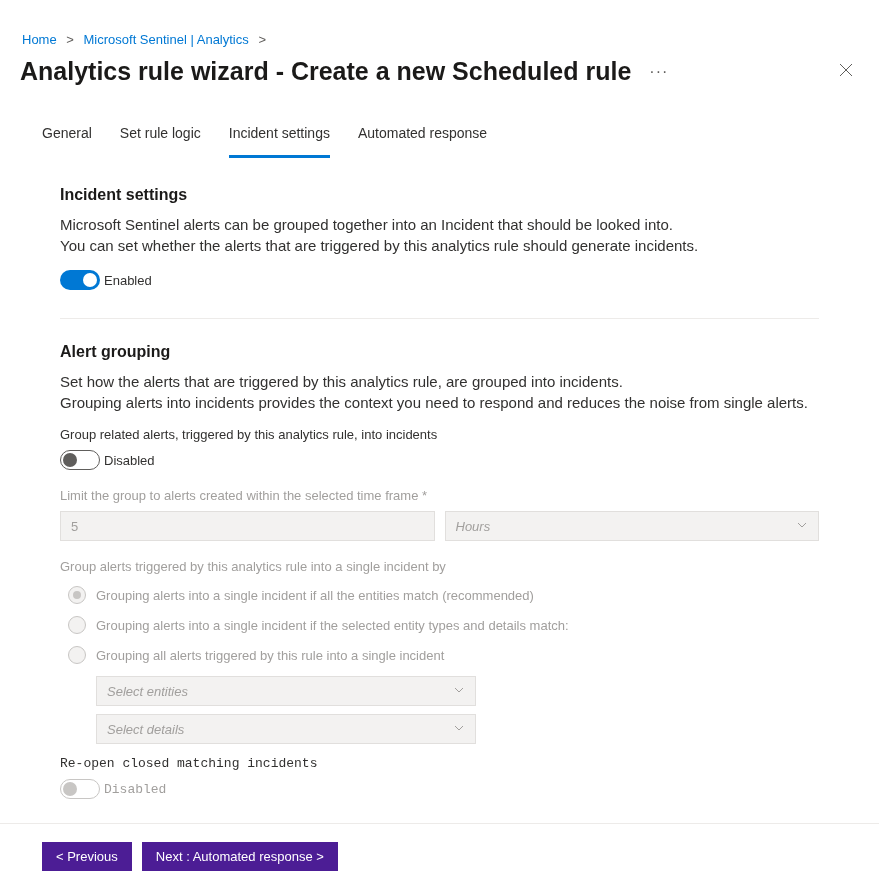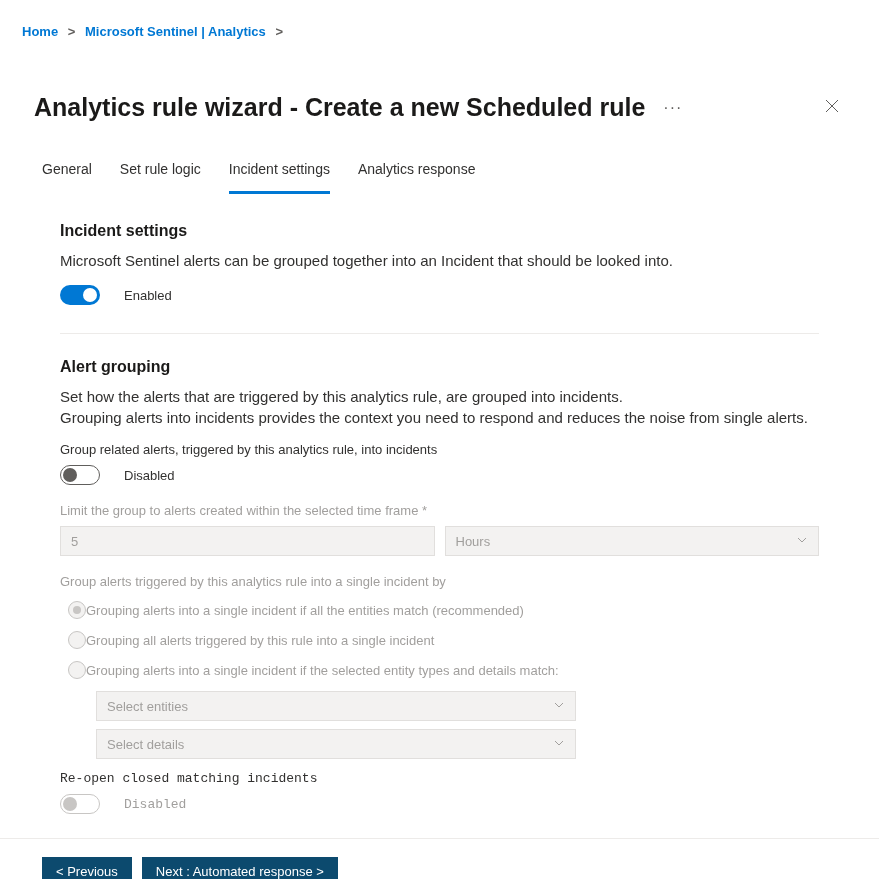--- a/index.html
+++ b/index.html
@@ -6,51 +6,49 @@
   body {
     font-family: "Segoe UI", -apple-system, BlinkMacSystemFont, sans-serif;
     font-size: 13px;
     color: #323130;
     background: #fff;
     width: 879px;
     height: 879px;
     overflow: hidden;
   }
   .breadcrumb {
-    padding: 24px 22px 4px;
+    padding: 32px 22px 4px;
     font-size: 13px;
-    font-weight: bold;
   }
   .breadcrumb a { color: #0078d4; text-decoration: none; }
   .breadcrumb .sep { color: #605e5c; margin: 0 6px; }
   .header-row {
     display: flex; align-items: center; justify-content: space-between;
-    padding: 4px 34px 8px;
-    margin-top: 44px;
+    padding: 4px 20px 8px;
   }
   .header-row h1 {
     font-size: 25px; font-weight: 600; color: #1b1a19;
   }
   .header-row .dots { color: #605e5c; margin-left: 18px; font-size: 16px; letter-spacing: 1px;}
   .close-btn { cursor: pointer; color: #605e5c; font-size: 18px; padding: 6px; }
   .tabs {
     display: flex; gap: 28px; padding: 20px 44px 0 42px;
     border-bottom: 1px solid transparent;
   }
   .tab {
     padding: 8px 0 14px 0; cursor: pointer; font-size: 14px; color: #323130;
     border-bottom: 3px solid transparent; position: relative; top: 1px;
   }
   .tab.active { border-bottom-color: #0078d4; font-weight: 400; }
   .content { padding: 28px 60px 0 60px; }
   .section-title { font-size: 16px; font-weight: 600; margin-bottom: 10px; color:#1b1a19;}
   .desc { font-size: 15px; color: #323130; line-height: 1.4; margin-bottom: 14px;}
   .field-label { font-size: 13px; color: #323130; margin-bottom: 8px;}
   .field-label.disabled { color: #a19f9d; }
-  .toggle-row { display: flex; align-items: center; gap: 24px; margin-bottom: 6px;}
+  .toggle-row { display: flex; align-items: center; gap: 4px; margin-bottom: 6px;}
   .toggle {
     width: 40px; height: 20px; border-radius: 10px; position: relative;
     transition: background .15s; cursor: pointer;
   }
   .toggle .knob {
     width: 14px; height: 14px; border-radius: 50%; background: #fff;
     position: absolute; top: 3px; left: 3px; transition: left .15s;
   }
   .toggle.on { background: #0078d4; }
   .toggle.on .knob { left: 23px; }
@@ -63,42 +61,43 @@
   .divider { border: none; border-top: 1px solid #edebe9; margin: 28px 0 24px; }
   .row { display: flex; gap: 10px; margin-bottom: 8px;}
   .input-text, .select {
     height: 30px; padding: 0 10px; font-size: 13px;
     border: 1px solid #e1dfdd; background: #f3f2f1; color: #a19f9d;
   }
   .input-text { width: 380px; }
   .select {
     width: 380px; display: flex; align-items: center; justify-content: space-between;
     cursor: default;
+    font-style: italic;
   }
   .select .chev { color: #a19f9d; }
   .radio-group { margin-top: 4px; padding-left: 8px;}
-  .radio-row { display: flex; align-items: center; margin: 12px 0; text-align: right; }
+  .radio-row { display: flex; align-items: center; gap: 10px; margin: 12px 0; text-align: right; }
   .radio {
     width: 18px; height: 18px; border-radius: 50%;
     border: 1px solid #c8c6c4; background: #f3f2f1;
     display:flex; align-items:center; justify-content:center;
   }
   .radio.selected::after {
     content: ""; width: 8px; height: 8px; border-radius: 50%; background: #c8c6c4;
   }
   .radio-label { color: #a19f9d; font-size: 13px;}
   .indented-selects { padding-left: 28px; margin-top: 8px;}
-  .indented-selects .select { width: 480px; margin-bottom: 8px;}
+  .indented-selects .select { width: 380px; margin-bottom: 8px;}
   .footer {
     display:flex; justify-content:space-between; align-items:flex-end;
     padding: 0 42px 28px; margin-top: 24px;
     border-top: 1px solid #edebe9; padding-top:18px;
   }
   .btn {
-    background: #0c4a6e; color: #fff; border: none;
+    background: #4c1d95; color: #fff; border: none;
     padding: 7px 14px; font-size: 13px; cursor: pointer;
     font-family: inherit;
   }
   .btn-group { display:flex; gap:10px;}
 </style>
 </head>
 <body>
 
 <div class="breadcrumb">
   <a href="#">Home</a>
@@ -117,28 +116,29 @@
         <line x1="1" y1="1" x2="13" y2="13" stroke="#605e5c" stroke-width="1"></line>
         <line x1="13" y1="1" x2="1" y2="13" stroke="#605e5c" stroke-width="1"></line>
       </svg>
   </span>
 </div>
 
 <div class="tabs">
   <div class="tab">General</div>
   <div class="tab">Set rule logic</div>
   <div class="tab active">Incident settings</div>
-  <div class="tab">Analytics response</div>
+  <div class="tab">Automated response</div>
 </div>
 
 <div class="content">
 
   <div class="section-title">Incident settings</div>
   <div class="desc">
     <span>Microsoft Sentinel alerts can be grouped together into an Incident that should be looked into.</span><br>
+    <span>You can set whether the alerts that are triggered by this analytics rule should generate incidents.</span>
   </div>
   <div class="toggle-row">
     <div class="toggle on">
         <div class="knob"></div>
       </div>
     <span class="toggle-label">Enabled</span>
   </div>
 
   <hr class="divider">
 
@@ -172,25 +172,25 @@
 
   <div style="margin-top:18px;">
     <div class="field-label disabled">Group alerts triggered by this analytics rule into a single incident by</div>
     <div class="radio-group">
       <div class="radio-row">
         <div class="radio selected"></div>
         <span class="radio-label">Grouping alerts into a single incident if all the entities match (recommended)</span>
       </div>
       <div class="radio-row">
         <div class="radio"></div>
-        <span class="radio-label">Grouping all alerts triggered by this rule into a single incident</span>
+        <span class="radio-label">Grouping alerts into a single incident if the selected entity types and details match:</span>
       </div>
       <div class="radio-row">
         <div class="radio"></div>
-        <span class="radio-label">Grouping alerts into a single incident if the selected entity types and details match:</span>
+        <span class="radio-label">Grouping all alerts triggered by this rule into a single incident</span>
       </div>
       <div class="indented-selects">
         <div class="select">
           <span>Select entities</span>
           <span class="chev">
             <svg width="12" height="12" viewBox="0 0 12 12">
                 <polyline points="2,4 6,8 10,4" fill="none" stroke="#a19f9d" stroke-width="1"></polyline>
               </svg>
           </span>
         </div>

